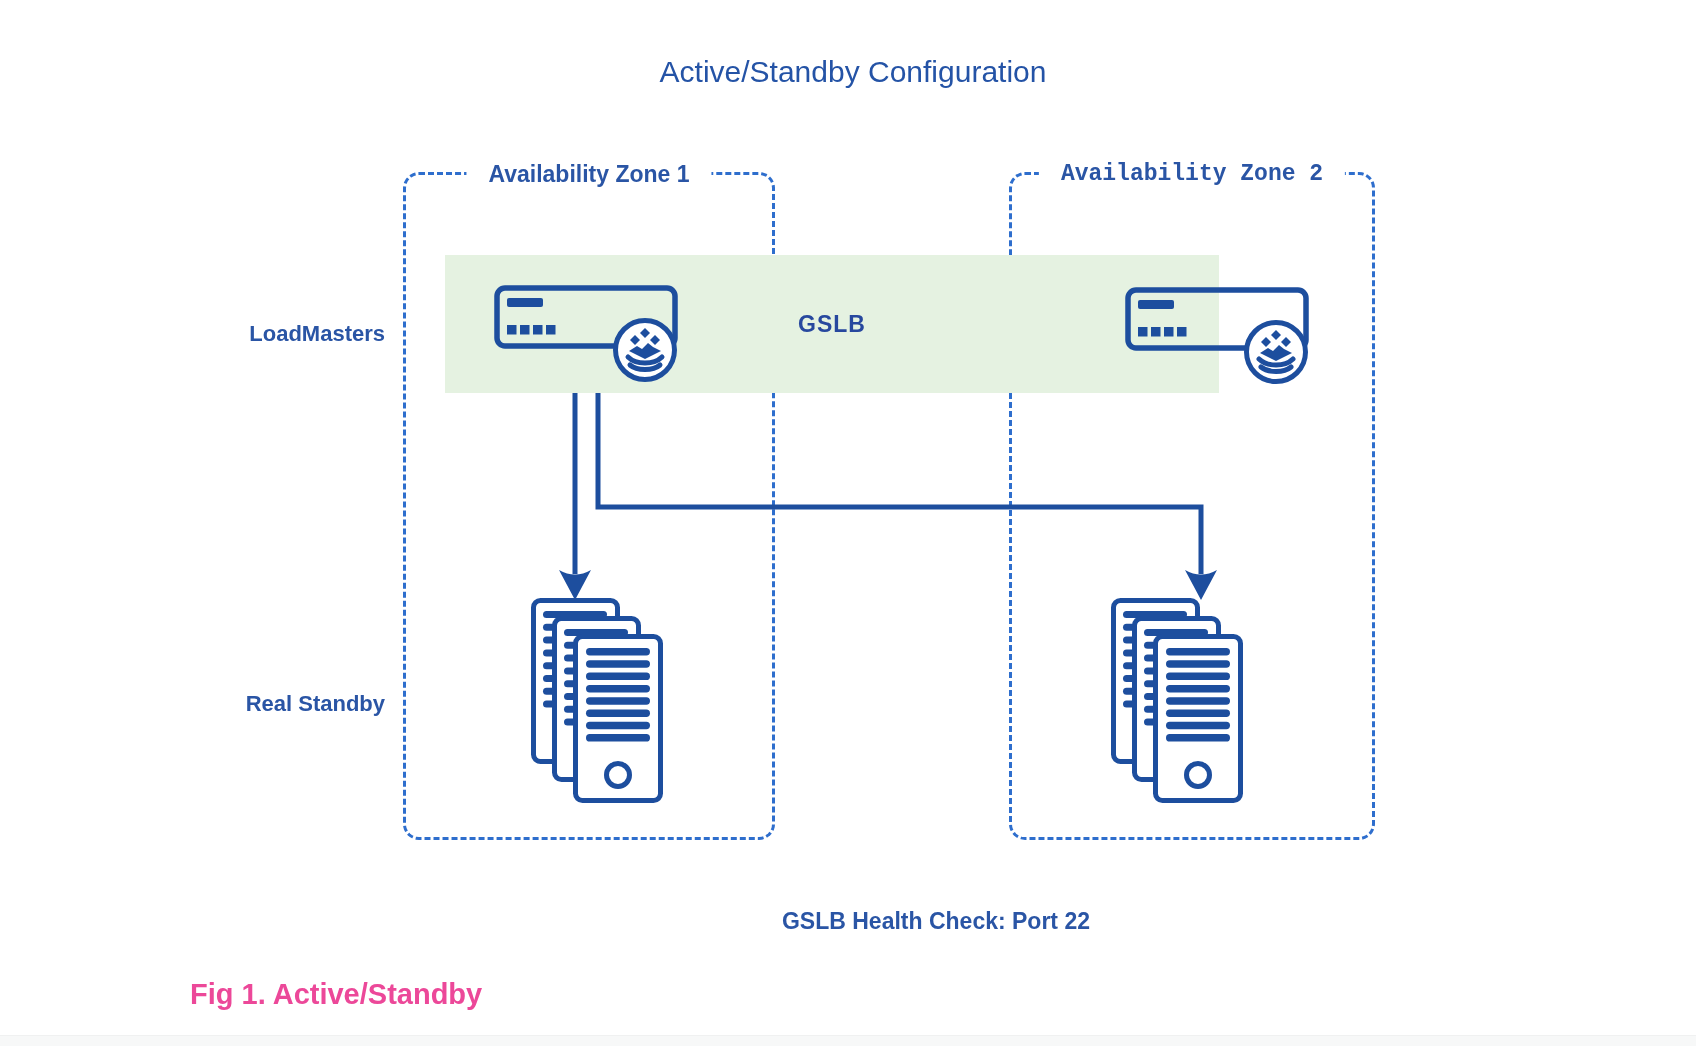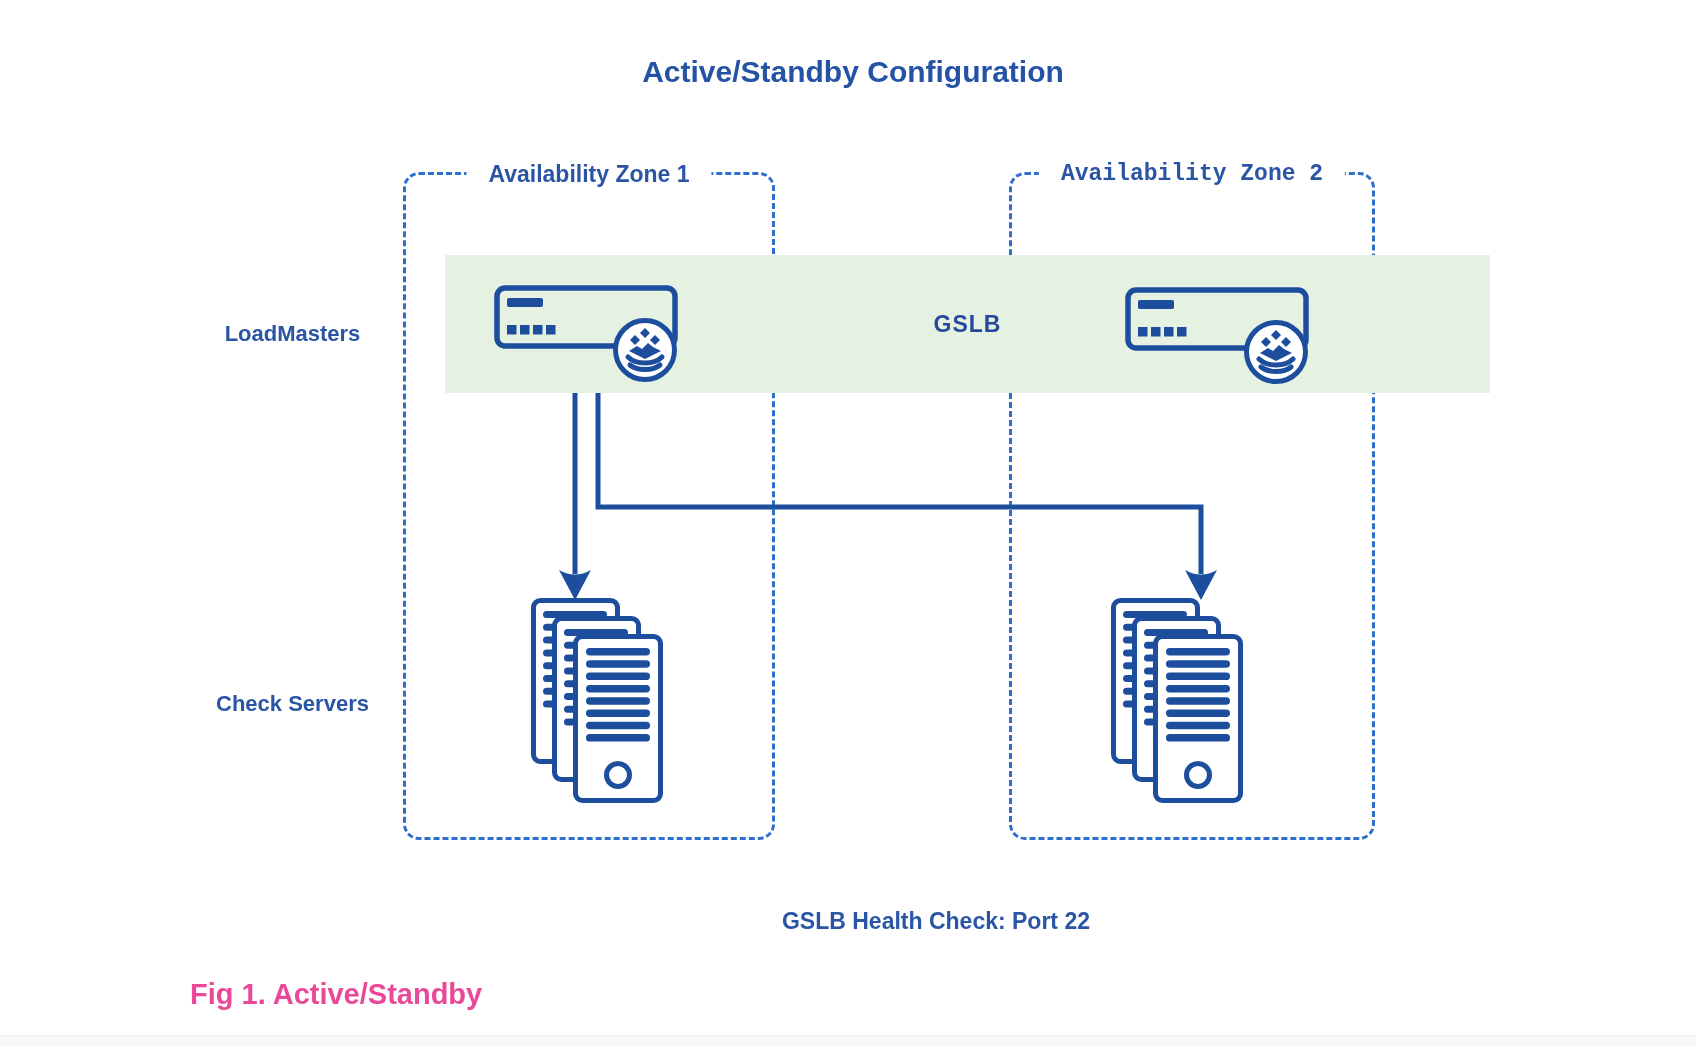--- a/index.html
+++ b/index.html
@@ -2,42 +2,42 @@
 <html><head>
 <meta charset="utf-8">
 <style>
   html,body { margin:0; padding:0; }
   body {
     width:1696px; height:1046px; position:relative; overflow:hidden;
     background:#ffffff; font-family:"Liberation Sans", sans-serif;
   }
   .title {
     position:absolute; left:853px; top:55px; transform:translateX(-50%);
-    font-size:30px; font-weight:bold; color:#2453a6; white-space:nowrap;
+    font-size:30px; font-weight:normal; color:#2453a6; white-space:nowrap;
   }
   .zone {
     position:absolute; top:172px; height:668px; box-sizing:border-box;
     border:3px dashed #2e6ecd; border-radius:16px; background:transparent;text-align:right;
   }
   .zone-1 { left:403px; width:372px; }
   .zone-2 { left:1009px; width:366px;font-family:Liberation Mono, monospace; }
   .zone-label {
     position:absolute; top:-16px; left:50%; transform:translateX(-50%);
     background:#ffffff; padding:0 22px; line-height:31px;
     font-size:23px; font-weight:bold; color:#2a55a5; white-space:nowrap;
   }
   .gslb-band {
-    position:absolute; left:445px; top:255px; width:1045px; height:138px;
+    position:absolute; left:445px; top:255px; width:774px; height:138px;
     background:#e5f2e1; display:flex; align-items:center; justify-content:center;
   }
   .gslb-label {
     font-size:23px; font-weight:bold; color:#27489e; letter-spacing:1px;
   }
   .row-label {
-    position:absolute; left:200px; width:185px; text-align:center;
+    position:absolute; left:200px; width:185px; text-align:right;
     font-size:22px; font-weight:bold; color:#2a55a5; white-space:nowrap;
   }
   .row-label.loadmasters { top:321px; }
   .row-label.realservers { top:691px; }
   .icon-abs { position:absolute; }
   .lm-1 { left:494px; top:285px; }
   .lm-2 { left:1125px; top:287px; }
   .st-1 { left:531px; top:598px; }
   .st-2 { left:1111px; top:598px; }
   .lines-overlay { position:absolute; left:0; top:0; width:1696px; height:1046px; pointer-events:none; }
@@ -65,21 +65,21 @@
 
 <div class="zone zone-2">
   <div class="zone-label">Availability Zone 2</div>
 </div>
 
 <div class="gslb-band">
   <span class="gslb-label">GSLB</span>
 </div>
 
 <div class="row-label loadmasters">LoadMasters</div>
-<div class="row-label realservers">Check Servers</div>
+<div class="row-label realservers">Real Standby</div>
 
 <svg class="lines-overlay" viewBox="0 0 1696 1046" xmlns="http://www.w3.org/2000/svg">
   <g stroke="#1d4e9e" stroke-width="5" fill="none">
     <path d="M575 393 L575 574"></path>
     <path d="M598 393 L598 507 L1201 507 L1201 574"></path>
   </g>
   <g fill="#1d4e9e" stroke="none">
     <path d="M575 600 L559 570 Q575 579 591 570 Z"></path>
     <path d="M1201 600 L1185 570 Q1201 579 1217 570 Z"></path>
   </g>

